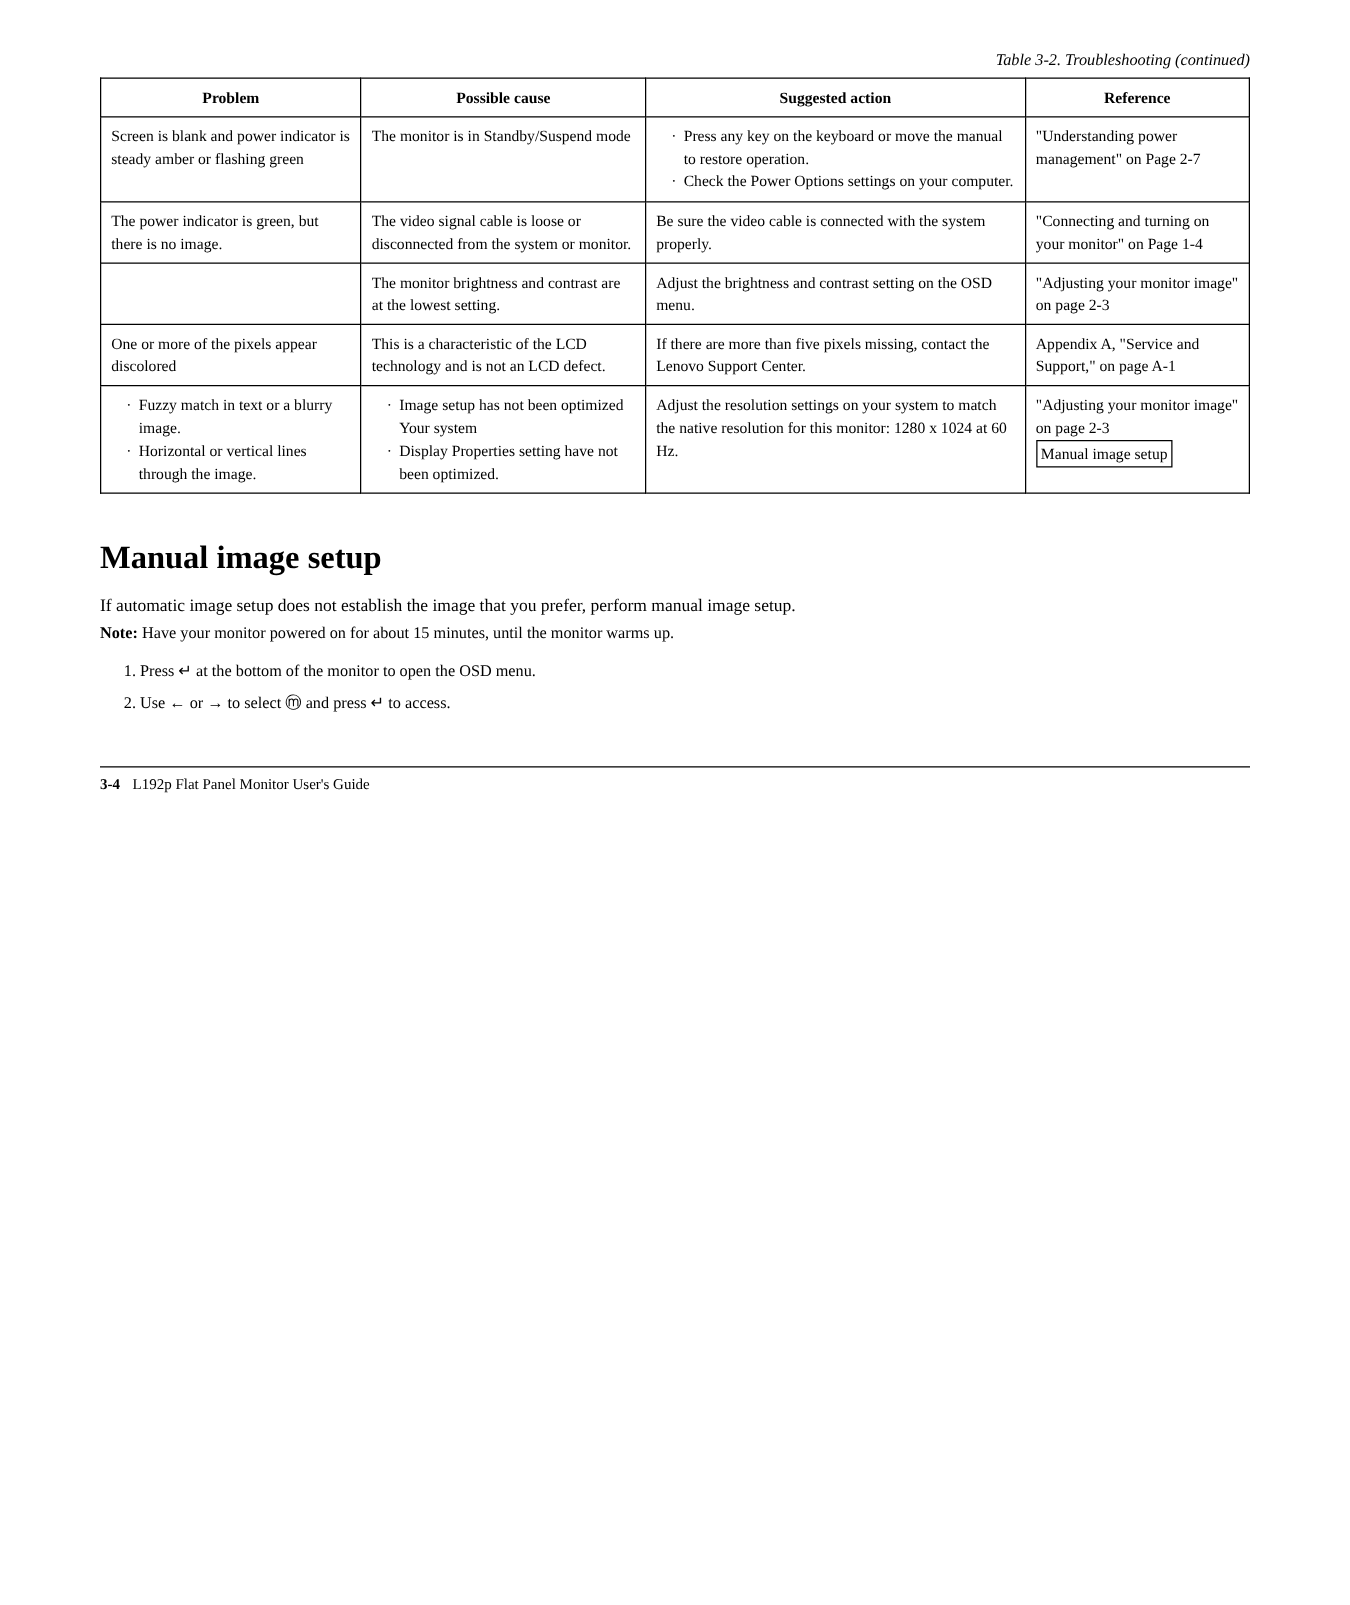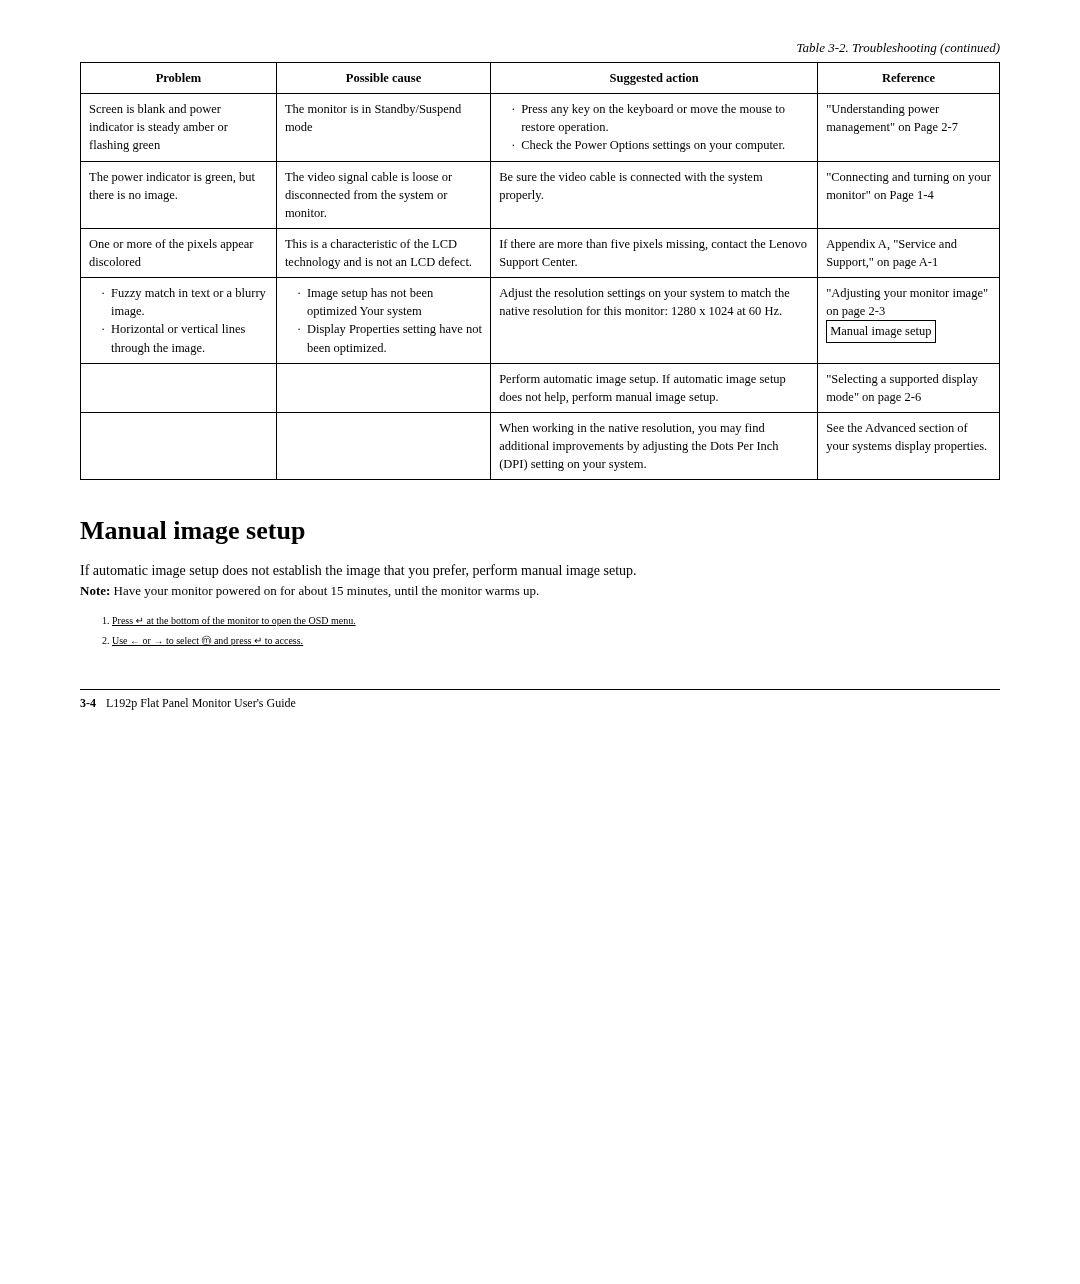--- a/index.html
+++ b/index.html
@@ -61,24 +61,23 @@
     .note-text strong {
       font-weight: bold;
     }
 
     ol {
       margin-left: 32px;
       margin-bottom: 10px;
     }
 
     ol li {
-      font-size: 10px;
+      font-size: 13px;
       line-height: 1.6;
       margin-bottom: 4px;
-      text-decoration: underline;
     }
 
     .footer-bar {
       display: flex;
       align-items: flex-end;
       margin-top: 40px;
       font-size: 12px;
       border-top: 1px solid #000;
       padding-top: 6px;
     }
@@ -128,34 +127,40 @@
       <th>Reference</th>
     </tr>
   </thead>
   <tbody>
 
     <tr>
       <td>Screen is blank and power indicator is steady amber or flashing green</td>
       <td>The monitor is in Standby/Suspend mode</td>
       <td>
         <ul class="bullet-list">
-          <li>Press any key on the keyboard or move the mouse to restore operation.</li>
+          <li>Press any key on the keyboard or move the manual to restore operation.</li>
           <li>Check the Power Options settings on your computer.</li>
         </ul>
       </td>
       <td>"Understanding power management" on Page 2-7</td>
     </tr>
 
     <tr>
       <td>The power indicator is green, but there is no image.</td>
       <td>The video signal cable is loose or disconnected from the system or monitor.</td>
       <td>Be sure the video cable is connected with the system properly.</td>
       <td>"Connecting and turning on your monitor" on Page 1-4</td>
     </tr>
 
+    <tr>
+      <td></td>
+      <td>The monitor brightness and contrast are at the lowest setting.</td>
+      <td>Adjust the brightness and contrast setting on the OSD menu.</td>
+      <td>"Adjusting your monitor image" on page 2-3</td>
+    </tr>
 
     <tr>
       <td>One or more of the pixels appear discolored</td>
       <td>This is a characteristic of the LCD technology and is not an LCD defect.</td>
       <td>If there are more than five pixels missing, contact the Lenovo Support Center.</td>
       <td>Appendix A, "Service and Support," on page A-1</td>
     </tr>
 
     <tr>
       <td>
@@ -171,32 +176,20 @@
         </ul>
       </td>
       <td>
         <span>Adjust the resolution settings on your system to match the native resolution for this monitor: 1280 x 1024 at 60 Hz.</span>
       </td>
       <td>
         <span>"Adjusting your monitor image" on page 2-3</span><br>
         <span class="ref-box">Manual image setup</span>
       </td>
     </tr>
-    <tr>
-      <td></td>
-      <td></td>
-      <td>Perform automatic image setup. If automatic image setup does not help, perform manual image setup.</td>
-      <td>"Selecting a supported display mode" on page 2-6</td>
-    </tr>
-    <tr>
-      <td></td>
-      <td></td>
-      <td>When working in the native resolution, you may find additional improvements by adjusting the Dots Per Inch (DPI) setting on your system.</td>
-      <td>See the Advanced section of your systems display properties.</td>
-    </tr>
   </tbody>
 </table>
 
 <h2 class="section-heading">Manual image setup</h2>
 
 <p class="body-text">If automatic image setup does not establish the image that you prefer, perform manual image setup.</p>
 
 <p class="note-text">
   <strong>Note:</strong>
   <span> </span><span>Have your monitor powered on for about 15 minutes, until the monitor warms up.</span>

